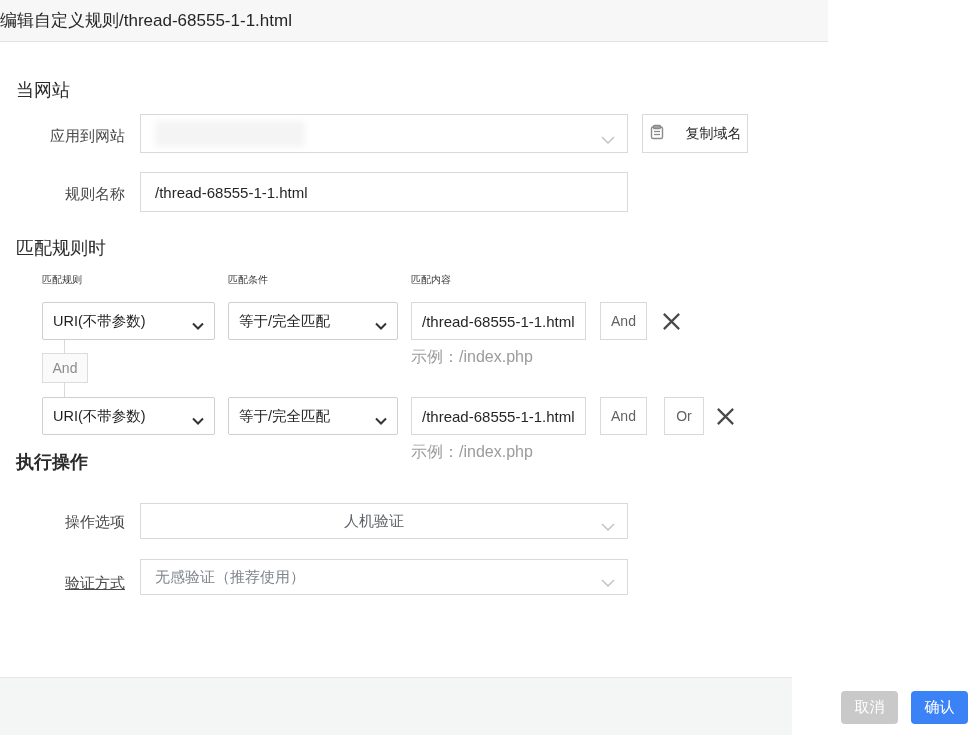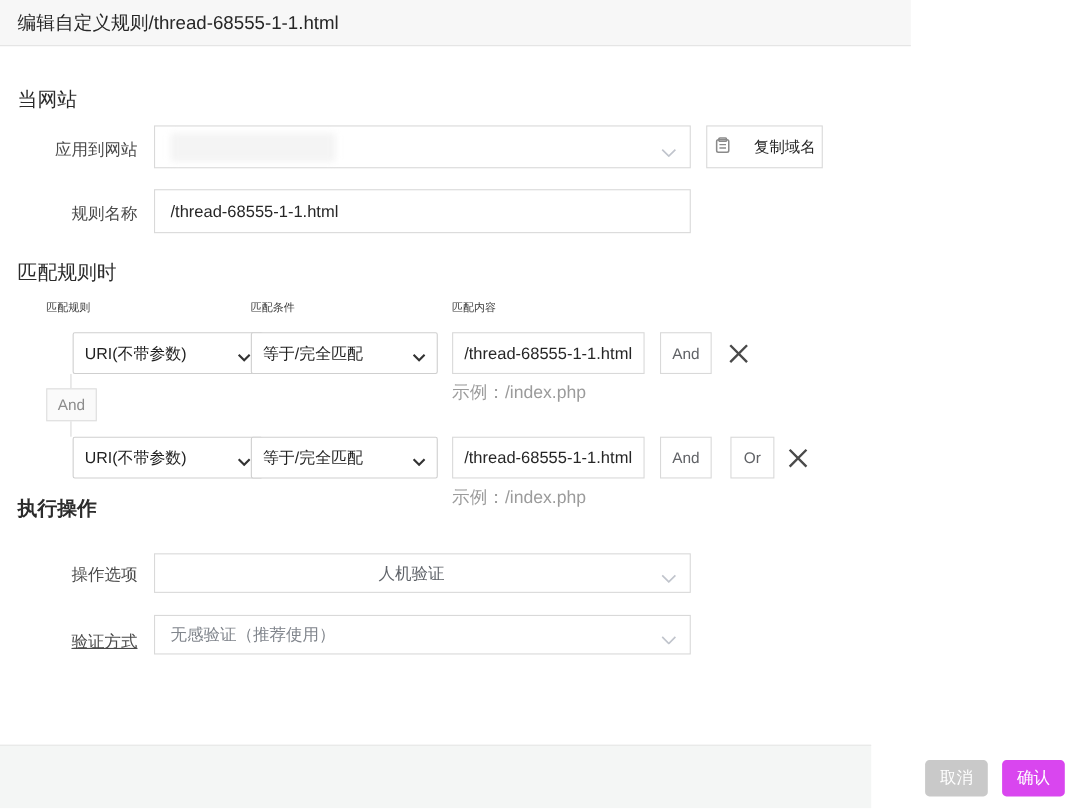--- a/index.html
+++ b/index.html
@@ -2,21 +2,21 @@
 <html><head>
 <meta charset="utf-8">
 <style>
   * { box-sizing: border-box; margin: 0; padding: 0; }
   body { font-family: "Liberation Sans", "DejaVu Sans", sans-serif; background: #fff; }
   .page { position: relative; width: 980px; height: 735px; background: #fff; overflow: hidden; }
 
   
   .header { position: absolute; top: 0; left: 0; width: 828px; height: 42px;
             background: #f7f7f7; border-bottom: 1px solid #e3e3e3;
-            display: flex; align-items: center; padding-left: 16px; }
+            display: flex; align-items: center; padding-left: 0; }
   .header .title { font-size: 17px; color: #262626; }
 
   
   .sec-h { position: absolute; left: 16px; font-size: 18px; color: #2b2b2b; }
   .sec-site   { top: 78px; }
   .sec-match  { top: 236px; }
   .sec-action { top: 450px; font-weight: bold; }
 
   
   .lbl { position: absolute; left: 16px; width: 109px; text-align: right;
@@ -55,21 +55,21 @@
   .colh-rule      { left: 42px; }
   .colh-condition { left: 228px; }
   .colh-content   { left: 411px; }
 
   
   .sel-native { position: absolute; height: 38px; border: 1px solid #cfcfcf;
                 border-radius: 2px; background: #fff; cursor: pointer;
                 display: flex; align-items: center; padding: 0 26px 0 10px;
                 font-size: 14.5px; color: #1f1f1f; }
   .sel-native .chev { position: absolute; right: 10px; top: 50%; margin-top: -4px; }
-  .row1 .sel-rule, .row2 .sel-rule           { left: 42px;  width: 173px; margin-left: 24px; }
+  .row1 .sel-rule, .row2 .sel-rule           { left: 42px;  width: 173px; }
   .row1 .sel-condition, .row2 .sel-condition { left: 228px; width: 170px; }
   .row1 .sel-native, .row1 .inp-match, .row1 .btn-sm, .row1 .x-btn { top: 302px; }
   .row2 .sel-native, .row2 .inp-match, .row2 .btn-sm, .row2 .x-btn { top: 397px; }
 
   .inp-match { position: absolute; left: 411px; width: 175px; height: 38px;
                border: 1px solid #d9d9d9; background: #fff; padding: 0 10px;
                font-size: 15px; color: #262626; font-family: inherit; }
 
   .btn-sm { position: absolute; height: 38px; border: 1px solid #d9d9d9;
             background: #fff; cursor: pointer; display: flex; align-items: center;
@@ -96,21 +96,21 @@
               display: flex; align-items: center; justify-content: center;
               font-size: 14px; color: #8c8c8c; }
 
   
   .footer { position: absolute; left: 0; top: 677px; width: 792px; height: 58px;
             background: #f4f6f5; border-top: 1px solid #e7e7e7; }
   .btn-cancel { position: absolute; left: 841px; top: 13px; width: 57px; height: 33px;
                 background: #c9c9c9; color: #fff; border: none; border-radius: 4px;
                 font-size: 15px; cursor: pointer; font-family: inherit; }
   .btn-confirm { position: absolute; left: 911px; top: 13px; width: 57px; height: 33px;
-                 background: #d946ef; color: #fff; border: none; border-radius: 4px;
+                 background: #3b82f6; color: #fff; border: none; border-radius: 4px;
                  font-size: 15px; cursor: pointer; font-family: inherit; }
 </style>
 </head>
 <body>
 
 <div class="page">
 
   <div class="header">
     <div class="title">编辑自定义规则/thread-68555-1-1.html</div>
   </div>

